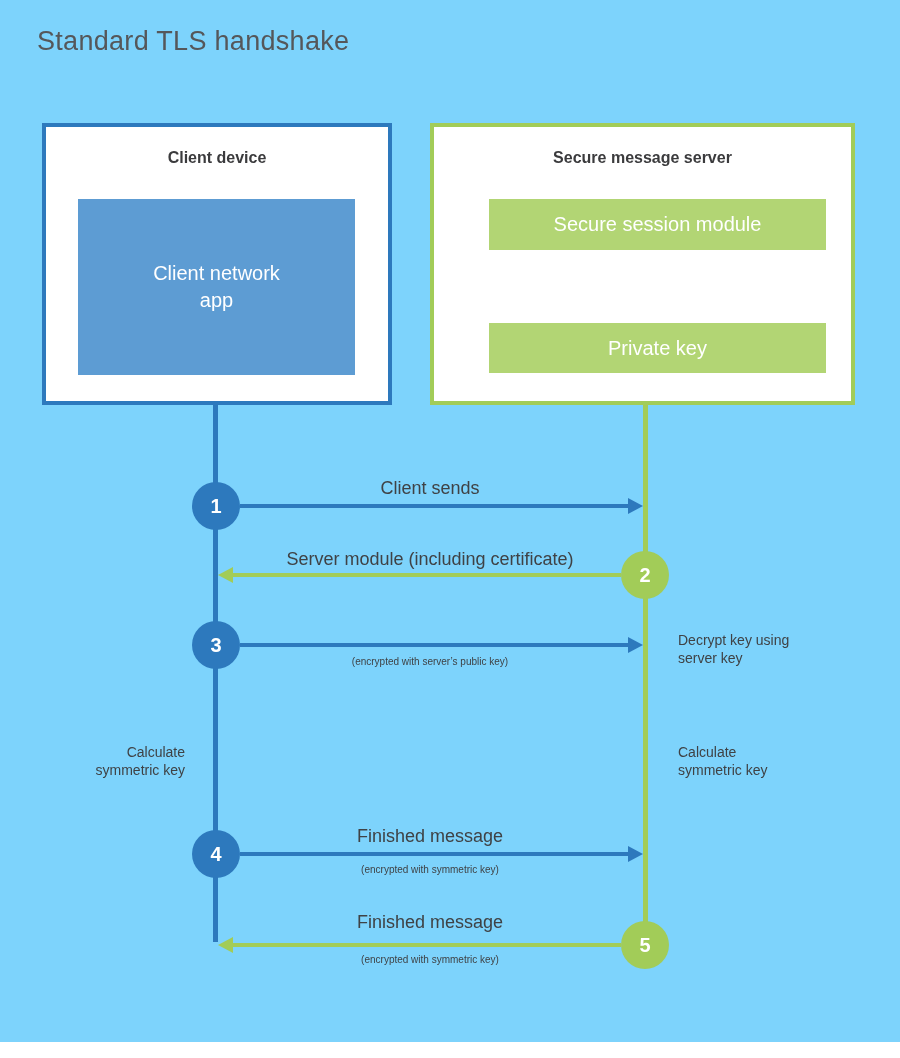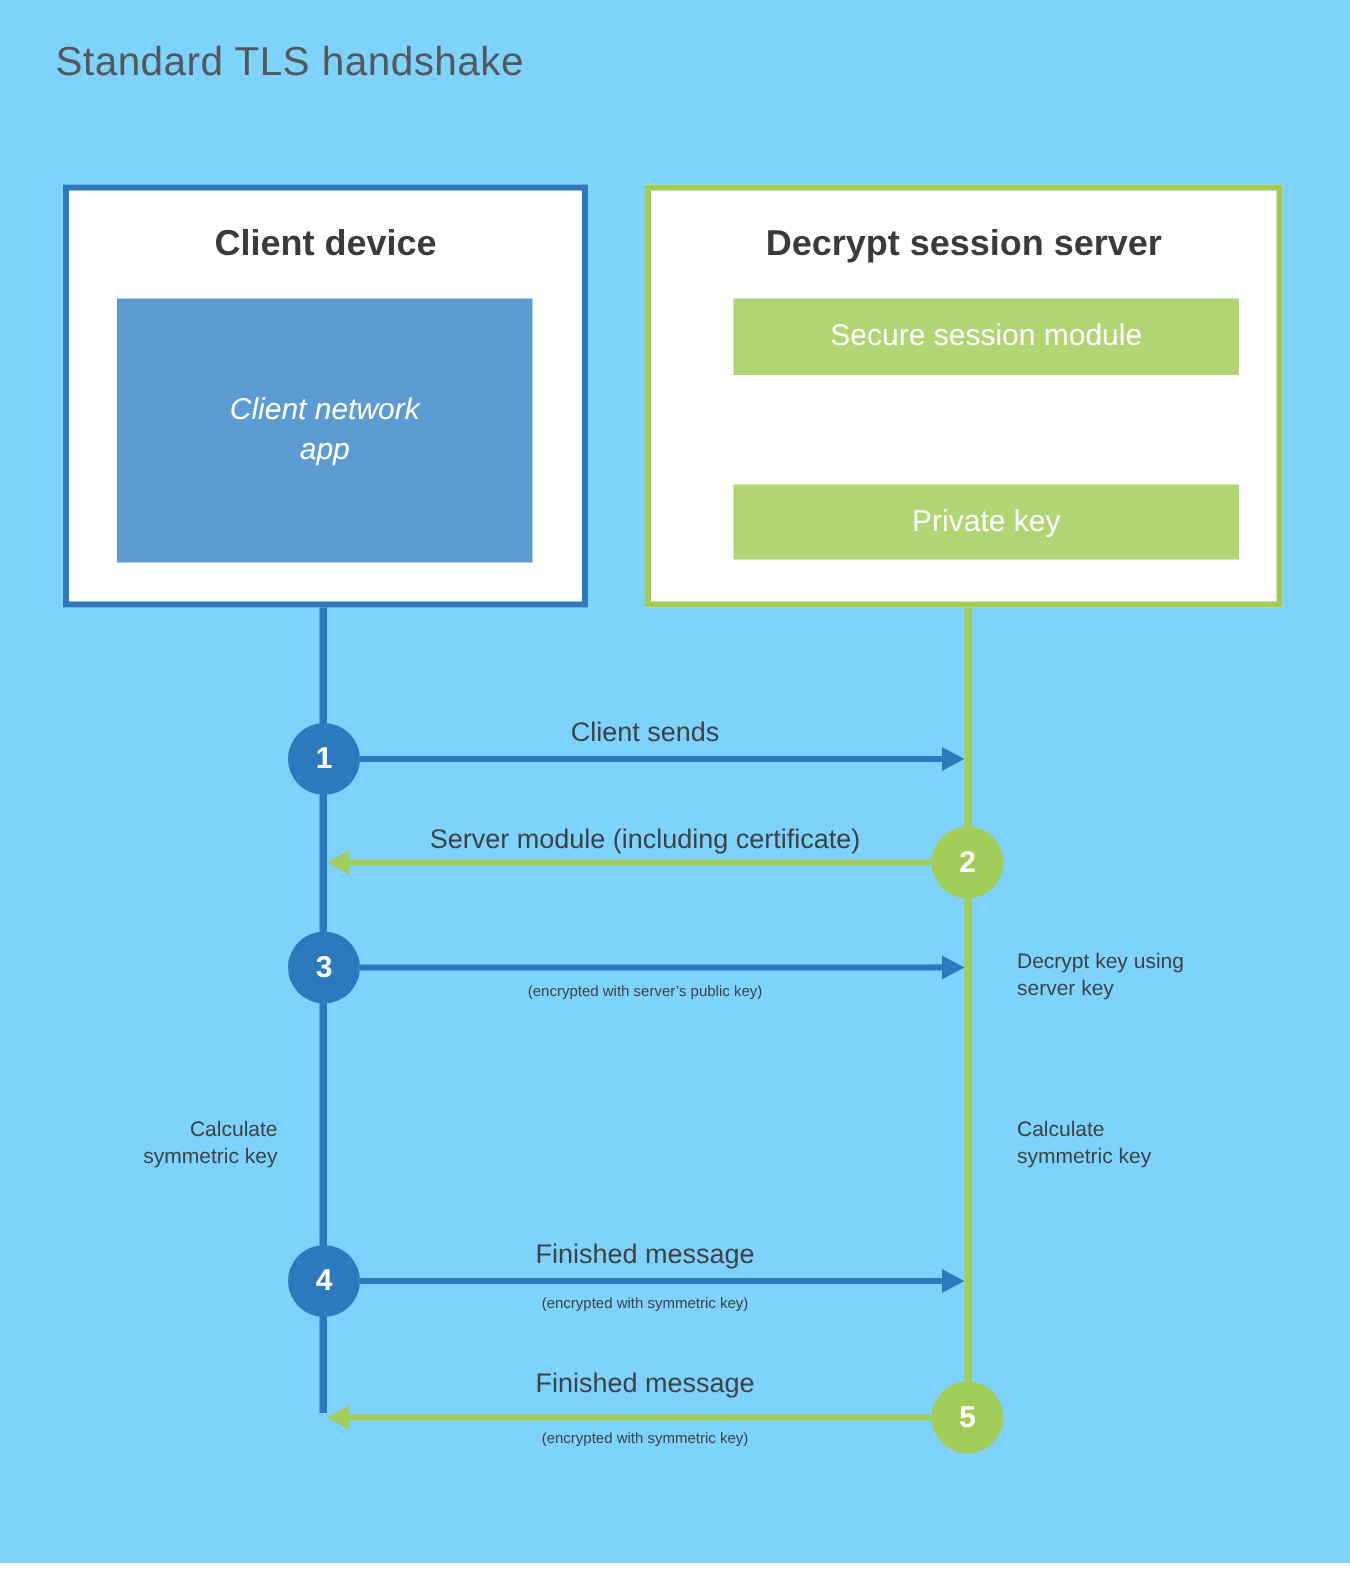--- a/index.html
+++ b/index.html
@@ -18,26 +18,26 @@
   }
   .page-title{
     position:absolute;left:37px;top:26px;margin:0;
     font-size:27px;font-weight:300;color:var(--title-text);letter-spacing:.3px;
   }
   .box{position:absolute;top:123px;height:282px;background:#fff;box-sizing:border-box;}
   .client-box{left:42px;width:350px;border:4px solid var(--blue);}
   .server-box{left:430px;width:425px;border:4px solid var(--green);}
   .box-title{
     position:absolute;left:0;right:0;top:22px;text-align:center;
-    font-size:24px;font-weight:700;color:var(--heading-text);
+    font-size:16px;font-weight:700;color:var(--heading-text);
   }
   .client-inner{
     position:absolute;left:78px;top:199px;width:277px;height:176px;
     background:var(--blue-fill);display:flex;align-items:center;justify-content:center;
-    text-align:center;color:#fff;font-size:20px;line-height:1.35;white-space:pre-line;font-style:italic;
+    text-align:center;color:#fff;font-size:20px;line-height:1.35;white-space:pre-line;
   }
   .server-bar{
     position:absolute;left:473px;width:337px;height:51px;
     background:var(--green-fill);display:flex;align-items:center;justify-content:center;
     color:#fff;font-size:20px;margin-left:16px;
   }
   .bar-1{top:199px;} .bar-2{top:261px;} .bar-3{top:323px;height:50px;}
   .vline{position:absolute;width:5px;}
   .vline.blue{left:213px;top:405px;height:537px;background:var(--blue);}
   .vline.green{left:643px;top:405px;height:563px;background:var(--green);}
@@ -68,21 +68,21 @@
 
   <h1 class="page-title">Standard TLS handshake</h1>
 
   <div class="box client-box">
     <div class="box-title">Client device</div>
   </div>
   <div class="client-inner">Client network
 app</div>
 
   <div class="box server-box">
-    <div class="box-title">Decrypt session server</div>
+    <div class="box-title">Secure message server</div>
   </div>
   <div class="server-bar bar-1">Secure session module</div>
   <div class="server-bar bar-3">Private key</div>
 
   <div class="vline blue"></div>
   <div class="vline green"></div>
 
   <div class="msg-label" style="top:478px">Client sends</div>
   <div class="hline blue" style="left:240px;top:504px;width:388px"></div>
   <div class="tri tri-right" style="left:628px;top:498px"></div>

